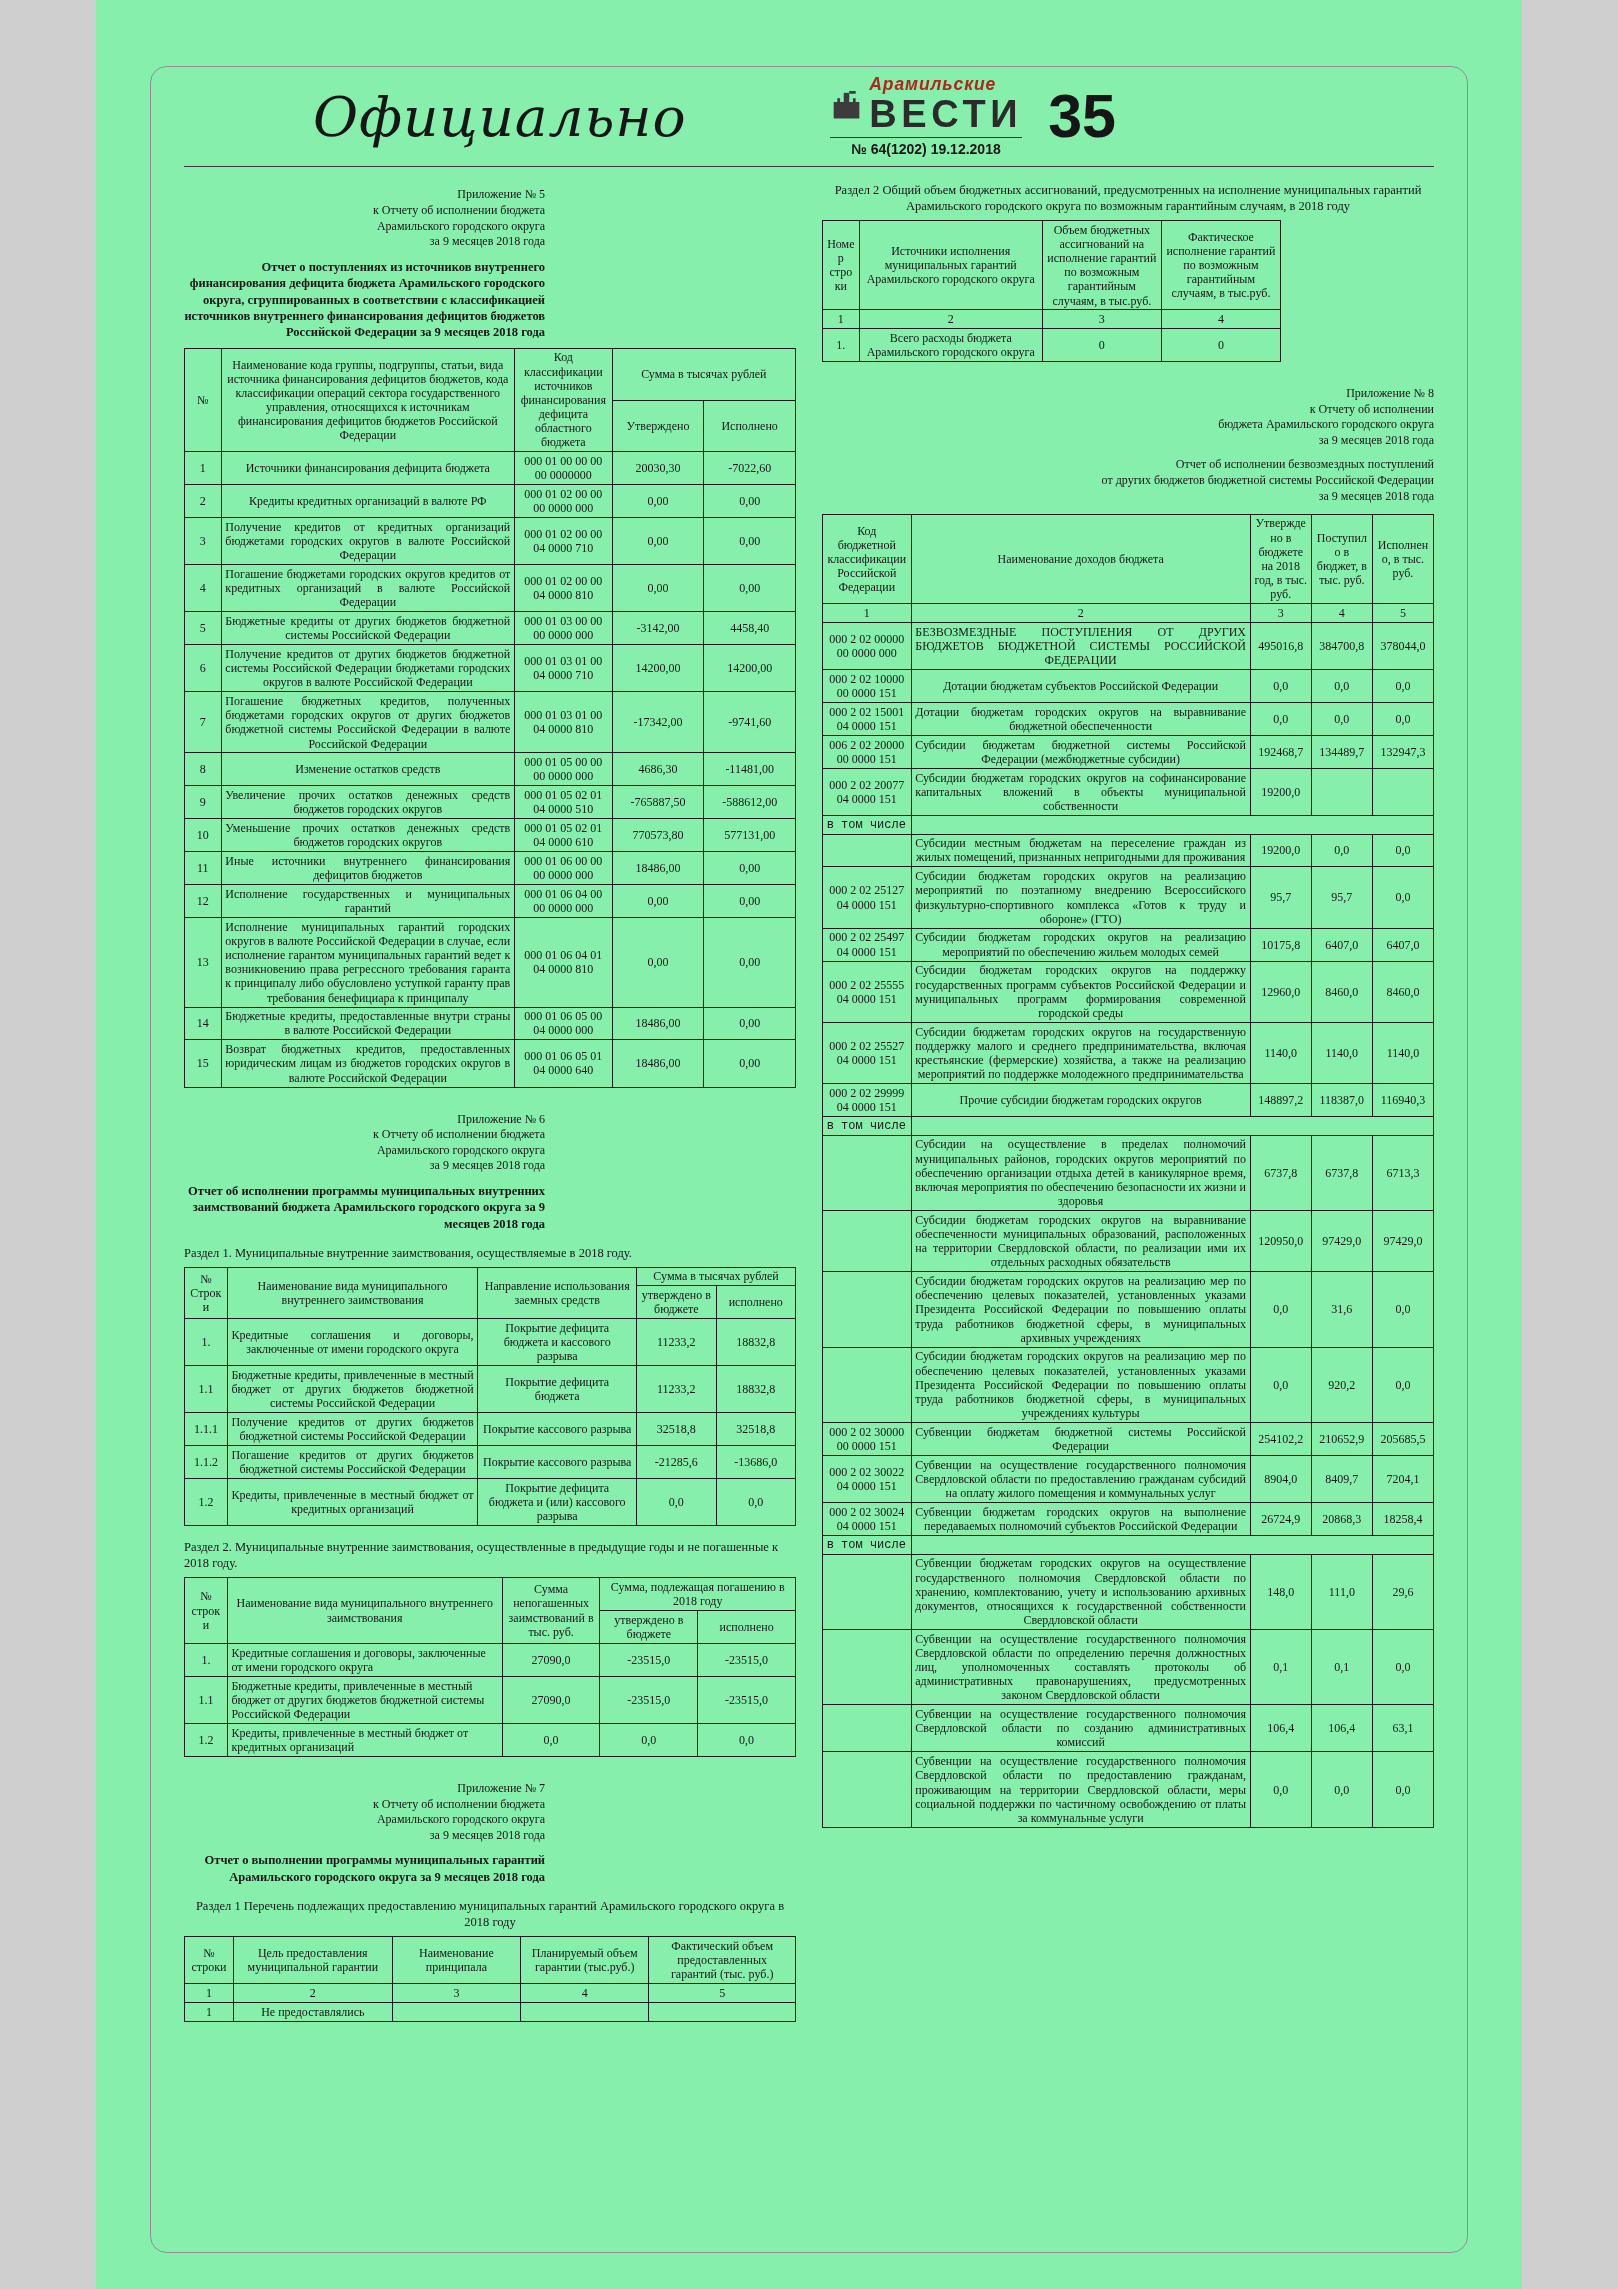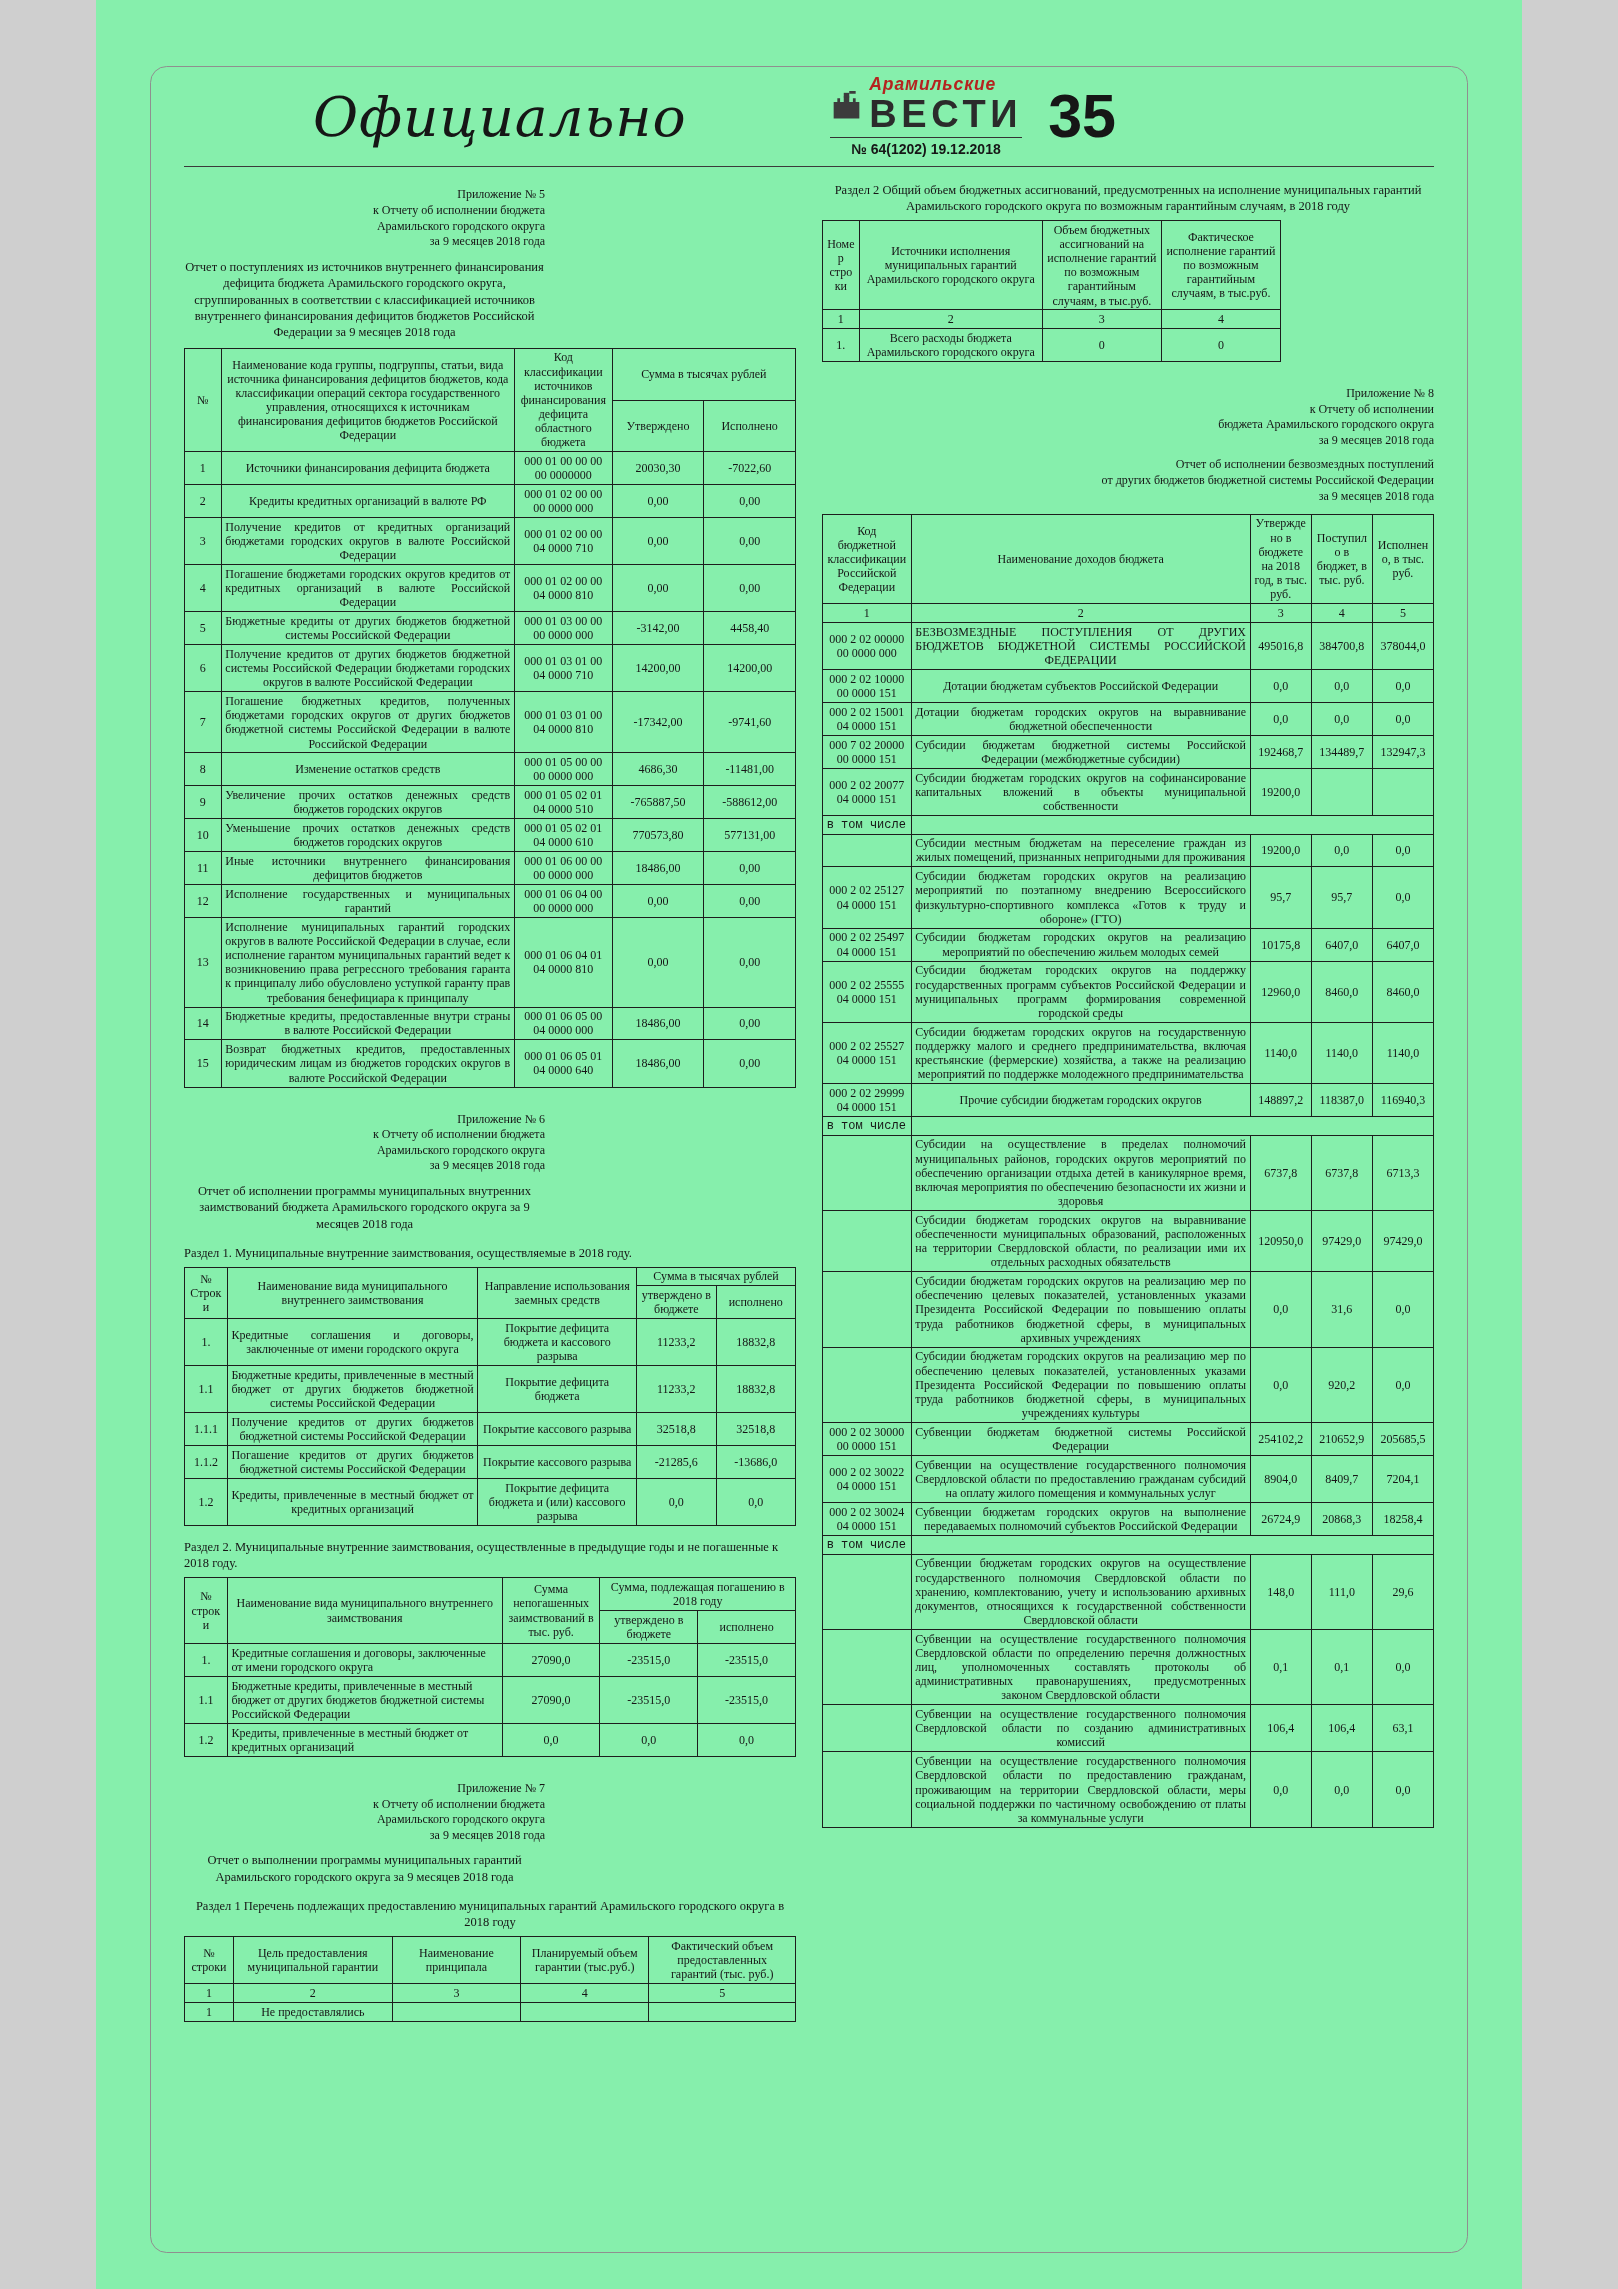--- a/index.html
+++ b/index.html
@@ -24,21 +24,21 @@
   .page-num{font-family:"Liberation Sans",sans-serif;font-weight:bold;font-size:61px;
         margin-left:26px;line-height:1;}
   .rule{border-top:1.8px solid #3a3a3a;margin:9.2px 0 14.8px;}
 
   .columns{display:flex;gap:26px;align-items:flex-start;}
   .col{flex:1;min-width:0;}
 
   .annex{text-align:right;font-size:12px;line-height:1.3;}
   .narrow{width:59%;margin-top:5.5px;}
   .mt26{margin-top:24px;}
-  .doc-title{font-weight:normal;text-align:center;font-size:12.5px;line-height:1.3;margin:9.2px 0 7.4px;}
+  .doc-title{font-weight:bold;text-align:right;font-size:12.5px;line-height:1.3;margin:9.2px 0 7.4px;}
   .section-line{font-size:12.5px;line-height:1.3;margin:13px 0 5.5px;}
   .centered{text-align:center;}
   .right-title{text-align:right;font-size:12px;line-height:1.35;margin:7.4px 0 9.2px;}
 
   .tbl{width:100%;border-collapse:collapse;table-layout:fixed;font-size:12px;line-height:1.18;margin-top:3.7px;}
   .tbl th,.tbl td{border:0.9px solid #1d1d1d;padding:1.8px 3.7px;text-align:center;vertical-align:middle;
         overflow-wrap:break-word;font-weight:normal;}
   .tbl-a td:nth-child(2),.tbl-b td:nth-child(2),.tbl-f td:nth-child(2){text-align:justify;text-align-last:center;}
   .tbl-c td:nth-child(2){text-align:left;}
   .tbl-f tr.note td:first-child{text-align:left;font-family:Liberation Mono, monospace;}
@@ -457,21 +457,21 @@
                 <td>0,0</td>
               </tr>
               <tr>
                 <td>000 2 02 15001 04 0000 151</td>
                 <td>Дотации бюджетам городских округов на выравнивание бюджетной обеспеченности</td>
                 <td>0,0</td>
                 <td>0,0</td>
                 <td>0,0</td>
               </tr>
               <tr>
-                <td>000 7 02 20000 00 0000 151</td>
+                <td>006 2 02 20000 00 0000 151</td>
                 <td>Субсидии бюджетам бюджетной системы Российской Федерации (межбюджетные субсидии)</td>
                 <td>192468,7</td>
                 <td>134489,7</td>
                 <td>132947,3</td>
               </tr>
               <tr>
                 <td>000 2 02 20077 04 0000 151</td>
                 <td>Субсидии бюджетам городских округов на софинансирование капитальных вложений в объекты муниципальной собственности</td>
                 <td>19200,0</td>
                 <td></td>

